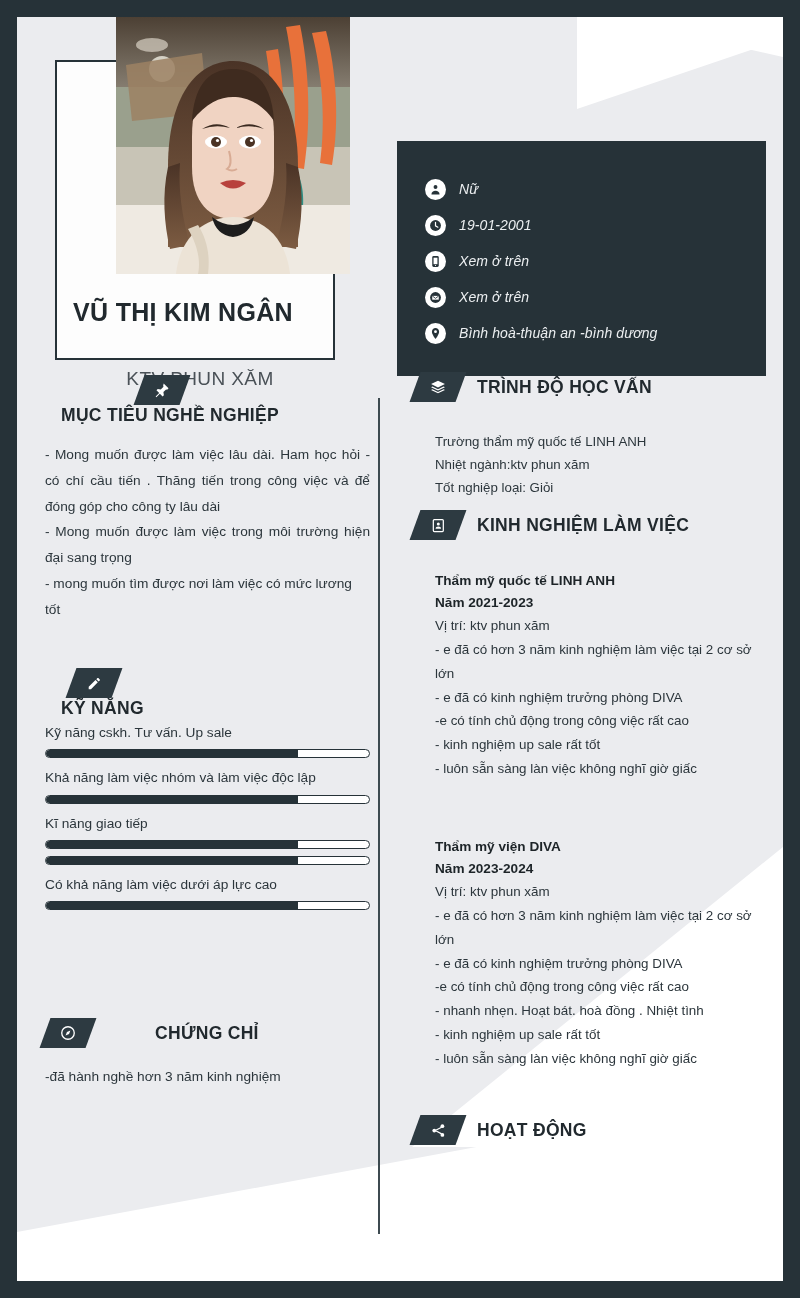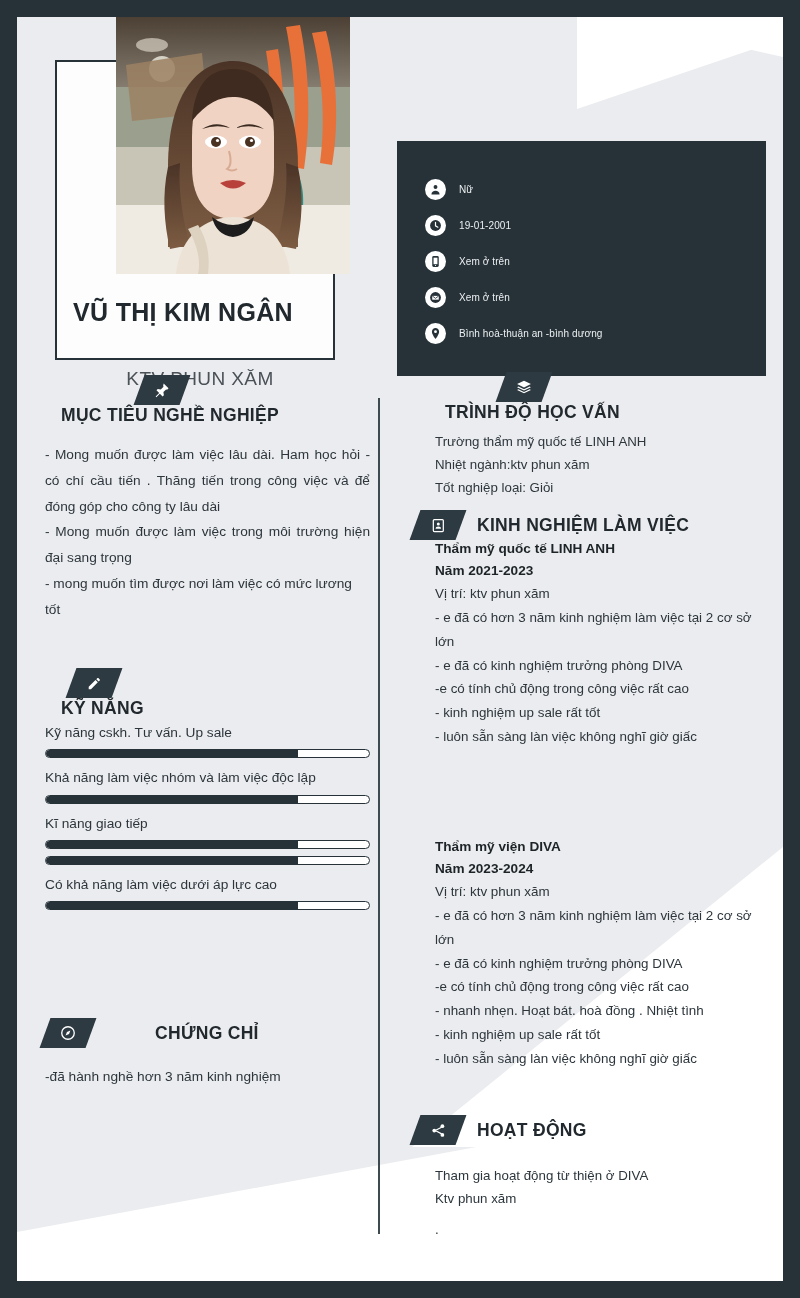--- a/index.html
+++ b/index.html
@@ -99,22 +99,23 @@
     width: 21px; height: 21px;
     border-radius: 50%;
     background: #ffffff;
     display: flex; align-items: center; justify-content: center;
     flex: none;
     margin-right: 13px;
   }
   .c-icon svg { display: block; }
   .c-text {
     color: #eceff1;
-    font-size: 10px;
+    font-size: 14px;
     letter-spacing: .1px;
+    font-style: italic;
   }
 
   
   .vdiv {
     position: absolute;
     left: 361px; top: 381px;
     width: 2px; height: 836px;
     background: #3d4a50;
   }
 
@@ -369,21 +370,21 @@
               <path d="M15.6 8.4l-2 5.2-5.2 2 2-5.2z" fill="#fff"></path>
             </svg>
       </span>
         </span>
       <span class="sec-title">CHỨNG CHỈ</span>
     </div>
     <div class="lcol" style="top:1047px;">
       <div class="body-text nj">-đã hành nghề hơn 3 năm kinh nghiệm</div>
     </div>
 
-    <div class="sec-head" style="left:412px; top:355px;flex-direction:column;">
+    <div class="sec-head" style="left:398px; top:355px;">
       <span class="badge">
           <span>
         <svg width="16" height="16" viewBox="0 0 24 24" fill="#ffffff">
               <path d="M12 2.6L1.6 7.6 12 12.6l10.4-5zM3.6 11.2l-2 1 10.4 5 10.4-5-2-1-8.4 4zM3.6 15.4l-2 1 10.4 5 10.4-5-2-1-8.4 4z"></path>
             </svg>
       </span>
         </span>
       <span class="sec-title">TRÌNH ĐỘ HỌC VẤN</span>
     </div>
     <div class="rcol" style="top:414px;">
@@ -398,21 +399,21 @@
         <svg width="15" height="15" viewBox="0 0 24 24">
               <rect x="4" y="2.4" width="16" height="19.2" rx="1.6" fill="none" stroke="#fff" stroke-width="2"></rect>
               <circle cx="12" cy="9.6" r="2.4" fill="#fff"></circle>
               <path d="M7.6 17.2c0-2.3 2-3.5 4.4-3.5s4.4 1.2 4.4 3.5z" fill="#fff"></path>
             </svg>
       </span>
         </span>
       <span class="sec-title">KINH NGHIỆM LÀM VIỆC</span>
     </div>
 
-    <div class="rcol" style="top:521px;">
+    <div class="rcol" style="top:553px;">
       <div class="job-head">Thẩm mỹ quốc tế LINH ANH</div>
       <div class="job-head">Năm 2021-2023</div>
       <div class="r-line">Vị trí: ktv phun xăm</div>
       <div class="r-line">- e đã có hơn 3 năm kinh nghiệm làm việc tại 2 cơ sở lớn</div>
       <div class="r-line">- e đã có kinh nghiệm trưởng phòng DIVA</div>
       <div class="r-line">-e có tính chủ động trong công việc rất cao</div>
       <div class="r-line">- kinh nghiệm up sale rất tốt</div>
       <div class="r-line">- luôn sẵn sàng làn việc không nghĩ giờ giấc</div>
     </div>
 
@@ -434,20 +435,15 @@
         <svg width="15" height="15" viewBox="0 0 24 24" fill="#ffffff">
               <circle cx="18.5" cy="5" r="3"></circle>
               <circle cx="5.5" cy="12" r="3"></circle>
               <circle cx="18.5" cy="19" r="3"></circle>
               <path d="M7.4 10.8l9.4-5 .9 1.7-9.4 5zm0 2.4l9.4 5 .9-1.7-9.4-5z"></path>
             </svg>
       </span>
         </span>
       <span class="sec-title">HOẠT ĐỘNG</span>
     </div>
-    <div class="rcol" style="top:1148px;">
-      <div class="r-text">Tham gia hoạt động từ thiện ở DIVA</div>
-      <div class="r-text">Ktv phun xăm</div>
-      <div class="r-text" style="margin-top:8px;">.</div>
-    </div>
 
   </div>
 </div>
 
 </body></html>

